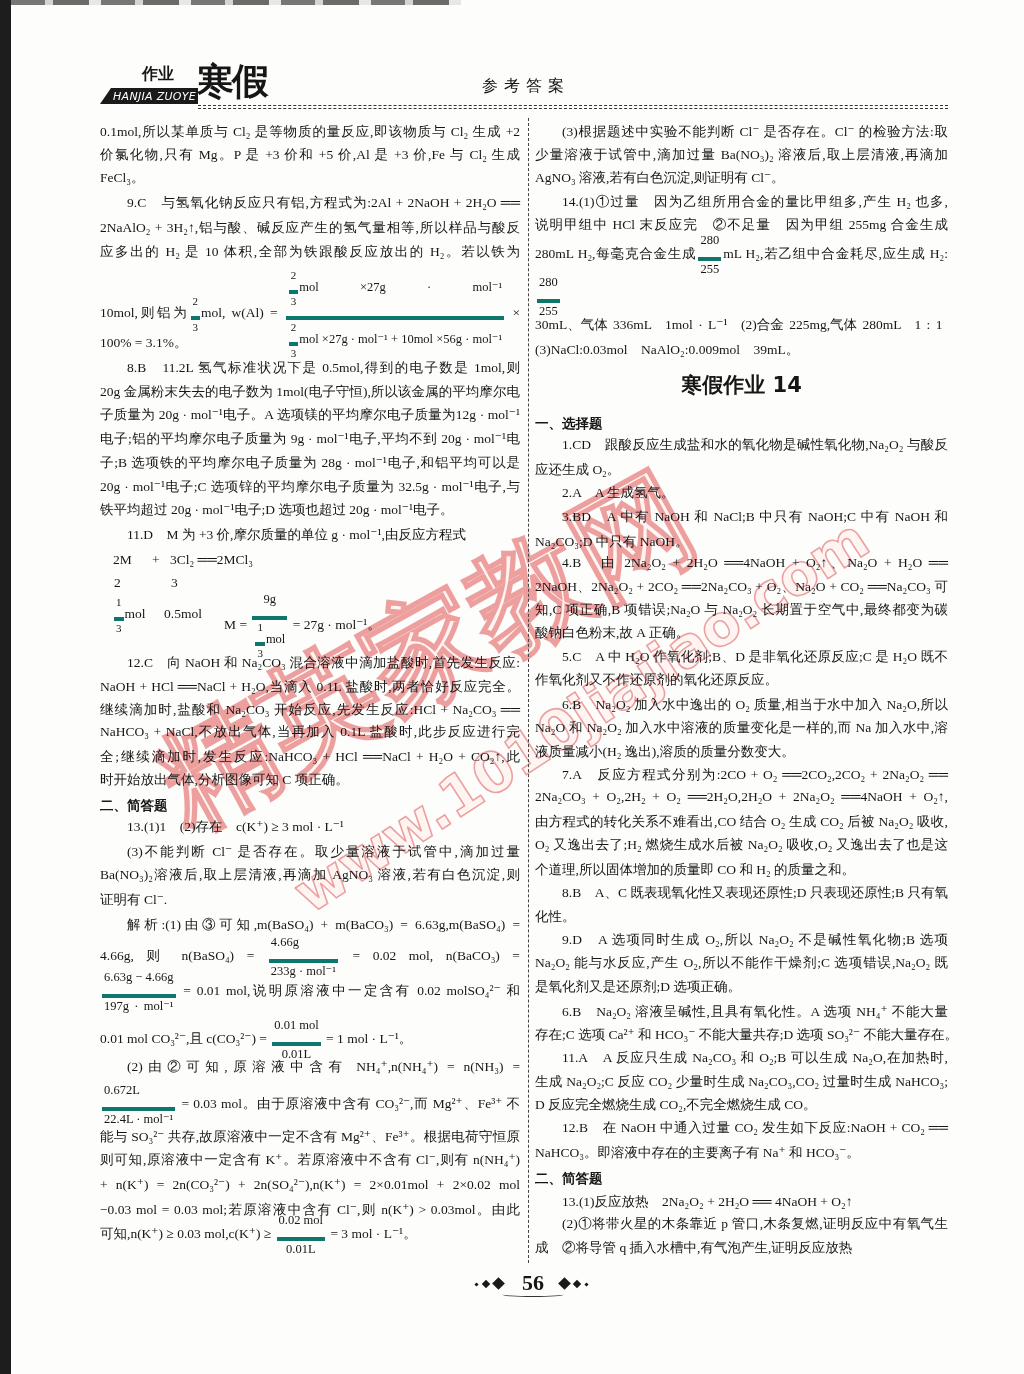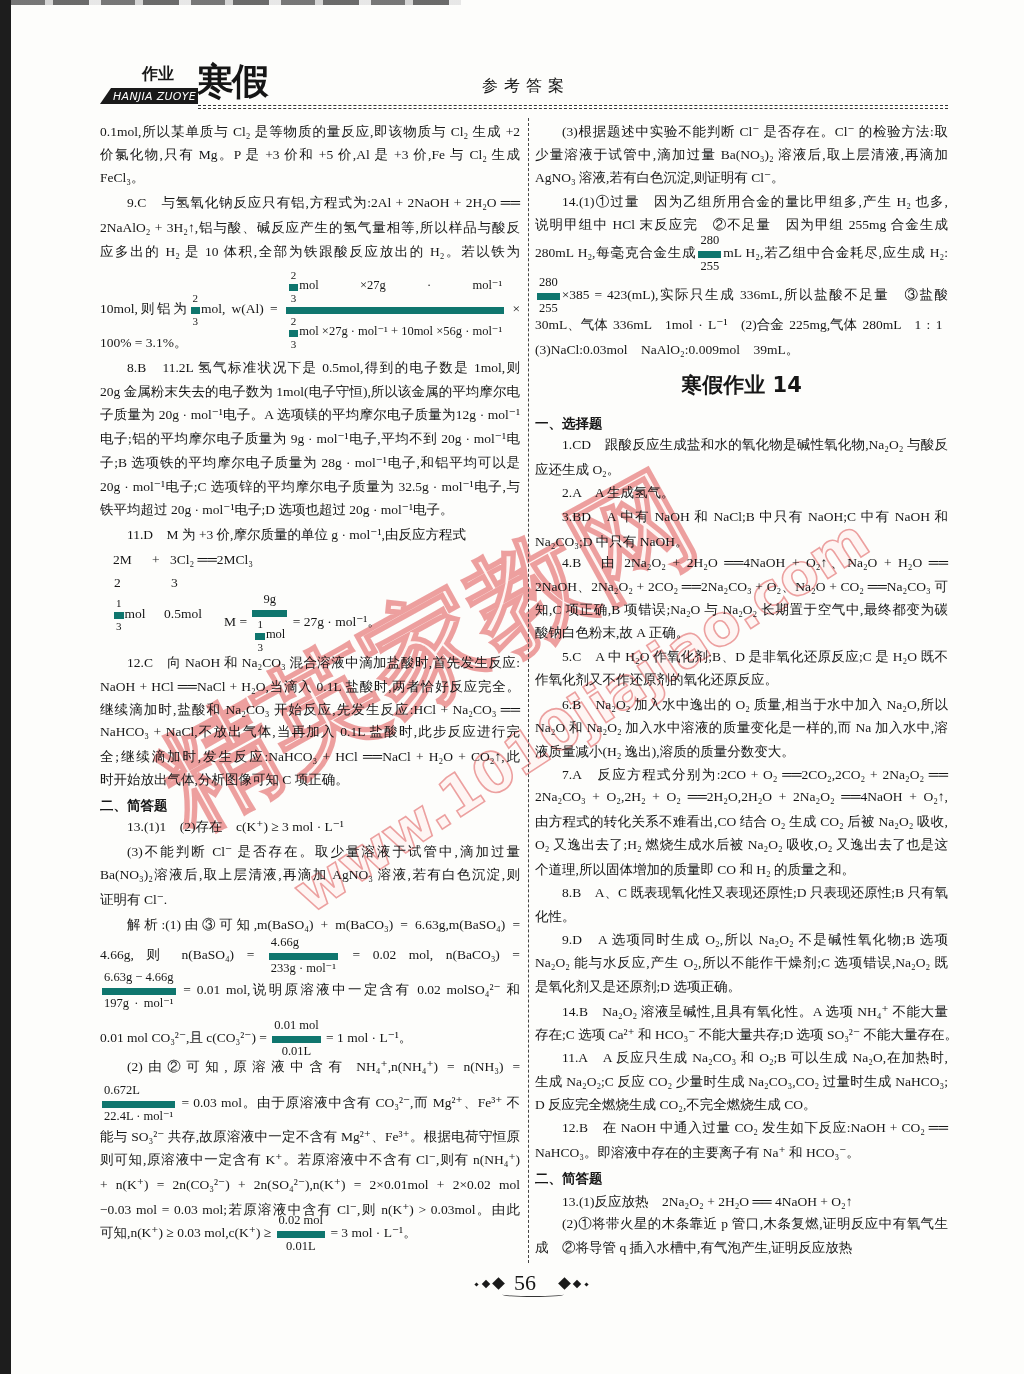--- a/index.html
+++ b/index.html
@@ -20,24 +20,24 @@
 .lc{left:100px;width:420px;}
 .rc{left:535px;width:413px;}
 .j{text-align:justify;text-align-last:justify;}
 .ind{text-indent:27px;}
 .hd{font-family:"DejaVu Sans",sans-serif;font-weight:bold;font-size:13.5px;}
 .ttl{text-align:center;font-family:"DejaVu Sans",sans-serif;font-weight:bold;font-size:21px;height:30px;line-height:30px;}
 .fl{height:40px;line-height:40px;}
 .fl56{height:56px;line-height:56px;}
 .abs{position:absolute;top:0;}
 .frac{display:inline-block;vertical-align:middle;text-align:center;font-size:12.5px;line-height:15px;margin:0 2px;text-indent:0;}
-.frac>.n{display:block;border-bottom:7px solid #0f766e;padding:0 2px 3px;white-space:nowrap;}
+.frac>.n{display:block;border-bottom:4px solid #0f766e;padding:0 2px 9px;white-space:nowrap;}
 .frac>.d{display:block;padding:1px 2px 0;white-space:nowrap;}
 .frac.sm{font-size:11px;line-height:12px;margin:0 1px;}
-.pg{position:absolute;left:514px;top:1270px;width:38px;text-align:left;font-weight:normal;font-size:22px;line-height:26px;}
+.pg{position:absolute;left:514px;top:1270px;width:38px;text-align:center;font-weight:bold;font-size:22px;line-height:26px;}
 .dia{position:absolute;background:#1a1a1a;transform:rotate(45deg);}
 .pg-line{position:absolute;left:502px;top:1292px;width:62px;height:4px;border-bottom:1.5px solid #333;border-radius:0 0 50% 50%;}
 </style>
 </head>
 <body>
 
 <div class="edge-left"></div>
 <div class="edge-top"></div>
 
 <div class="wm wm-cn">精英家教网</div>
@@ -109,21 +109,21 @@
 <div class="ln lc fl" style="top:1213px"><span>可知,n(K⁺) ≥ 0.03 mol,c(K⁺) ≥</span> <span class="frac"><span class="n">0.02 mol</span><span class="d">0.01L</span></span> <span>= 3 mol · L⁻¹。</span></div>
 </div>
 
 <div>
 <div class="ln rc j ind" style="top:121px">(3)根据题述中实验不能判断 Cl⁻ 是否存在。Cl⁻ 的检验方法:取</div>
 <div class="ln rc j" style="top:144px">少量溶液于试管中,滴加过量 Ba(NO₃)₂ 溶液后,取上层清液,再滴加</div>
 <div class="ln rc" style="top:167px">AgNO₃ 溶液,若有白色沉淀,则证明有 Cl⁻。</div>
 <div class="ln rc j ind" style="top:191px">14.(1)①过量　因为乙组所用合金的量比甲组多,产生 H₂ 也多,</div>
 <div class="ln rc j" style="top:214px">说明甲组中 HCl 末反应完　②不足量　因为甲组 255mg 合金生成</div>
 <div class="ln rc j fl" style="top:233px"><span>280mL H₂,每毫克合金生成</span><span class="frac"><span class="n">280</span><span class="d">255</span></span><span>mL H₂,若乙组中合金耗尽,应生成 H₂:</span></div>
-<div class="ln rc j fl" style="top:275px"><span class="frac"><span class="n">280</span><span class="d">255</span></span><span>×385 = 423(mL),实际只生成 336mL,所以盐酸不足量　③盐酸</span></div>
+<div class="ln rc j fl" style="top:275px"><span class="frac"><span class="n">280</span><span class="d">255</span></span></div>
 <div class="ln rc" style="top:314px;word-spacing:2px">30mL、气体 336mL　1mol · L⁻¹　(2)合金 225mg,气体 280mL　1 : 1</div>
 <div class="ln rc" style="top:339px">(3)NaCl:0.03mol　NaAlO₂:0.009mol　39mL。</div>
 <div class="ln rc ttl" style="top:370px">寒假作业 14</div>
 <div class="ln rc hd" style="top:412px">一、选择题</div>
 <div class="ln rc j ind" style="top:434px">1.CD　跟酸反应生成盐和水的氧化物是碱性氧化物,Na₂O₂ 与酸反</div>
 <div class="ln rc" style="top:459px">应还生成 O₂。</div>
 <div class="ln rc ind" style="top:482px">2.A　A 生成氢气。</div>
 <div class="ln rc j ind" style="top:506px">3.BD　A 中有 NaOH 和 NaCl;B 中只有 NaOH;C 中有 NaOH 和</div>
 <div class="ln rc" style="top:531px">Na₂CO₃;D 中只有 NaOH。</div>
 <div class="ln rc j ind" style="top:552px">4.B　由 2Na₂O₂ + 2H₂O ══4NaOH + O₂↑、Na₂O + H₂O ══</div>
@@ -138,21 +138,21 @@
 <div class="ln rc j ind" style="top:764px">7.A　反应方程式分别为:2CO + O₂ ══2CO₂,2CO₂ + 2Na₂O₂ ══</div>
 <div class="ln rc j" style="top:786px">2Na₂CO₃ + O₂,2H₂ + O₂ ══2H₂O,2H₂O + 2Na₂O₂ ══4NaOH + O₂↑,</div>
 <div class="ln rc j" style="top:811px">由方程式的转化关系不难看出,CO 结合 O₂ 生成 CO₂ 后被 Na₂O₂ 吸收,</div>
 <div class="ln rc j" style="top:834px">O₂ 又逸出去了;H₂ 燃烧生成水后被 Na₂O₂ 吸收,O₂ 又逸出去了也是这</div>
 <div class="ln rc" style="top:859px">个道理,所以固体增加的质量即 CO 和 H₂ 的质量之和。</div>
 <div class="ln rc j ind" style="top:882px">8.B　A、C 既表现氧化性又表现还原性;D 只表现还原性;B 只有氧</div>
 <div class="ln rc" style="top:906px">化性。</div>
 <div class="ln rc j ind" style="top:929px">9.D　A 选项同时生成 O₂,所以 Na₂O₂ 不是碱性氧化物;B 选项</div>
 <div class="ln rc j" style="top:952px">Na₂O₂ 能与水反应,产生 O₂,所以不能作干燥剂;C 选项错误,Na₂O₂ 既</div>
 <div class="ln rc" style="top:976px">是氧化剂又是还原剂;D 选项正确。</div>
-<div class="ln rc j ind" style="top:1001px">14.B　Na₂O₂ 溶液呈碱性,且具有氧化性。A 选项 NH₄⁺ 不能大量</div>
+<div class="ln rc j ind" style="top:1001px">6.B　Na₂O₂ 溶液呈碱性,且具有氧化性。A 选项 NH₄⁺ 不能大量</div>
 <div class="ln rc j" style="top:1024px">存在;C 选项 Ca²⁺ 和 HCO₃⁻ 不能大量共存;D 选项 SO₃²⁻ 不能大量存在。</div>
 <div class="ln rc j ind" style="top:1047px">11.A　A 反应只生成 Na₂CO₃ 和 O₂;B 可以生成 Na₂O,在加热时,</div>
 <div class="ln rc j" style="top:1071px">生成 Na₂O₂;C 反应 CO₂ 少量时生成 Na₂CO₃,CO₂ 过量时生成 NaHCO₃;</div>
 <div class="ln rc" style="top:1094px">D 反应完全燃烧生成 CO₂,不完全燃烧生成 CO。</div>
 <div class="ln rc j ind" style="top:1117px">12.B　在 NaOH 中通入过量 CO₂ 发生如下反应:NaOH + CO₂ ══</div>
 <div class="ln rc" style="top:1142px">NaHCO₃。即溶液中存在的主要离子有 Na⁺ 和 HCO₃⁻。</div>
 <div class="ln rc hd" style="top:1167px">二、简答题</div>
 <div class="ln rc ind" style="top:1191px">13.(1)反应放热　2Na₂O₂ + 2H₂O ══ 4NaOH + O₂↑</div>
 <div class="ln rc j ind" style="top:1213px">(2)①将带火星的木条靠近 p 管口,木条复燃,证明反应中有氧气生</div>
 <div class="ln rc" style="top:1237px">成　②将导管 q 插入水槽中,有气泡产生,证明反应放热</div>

